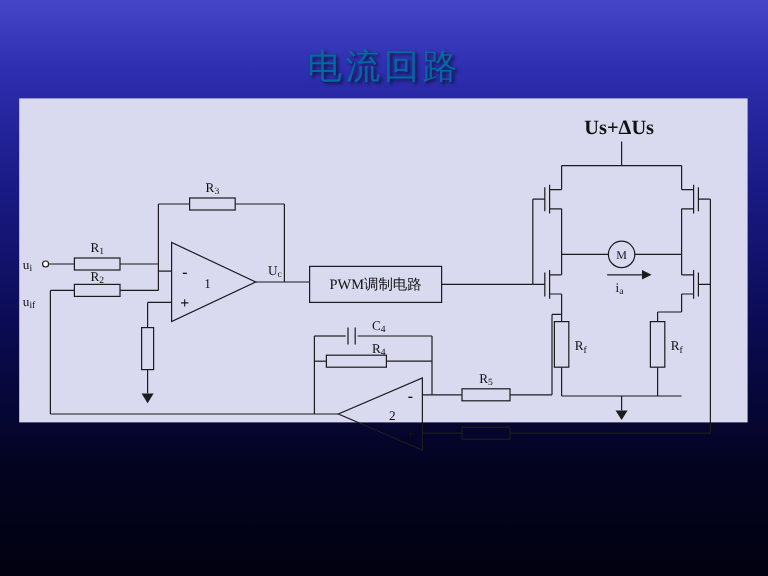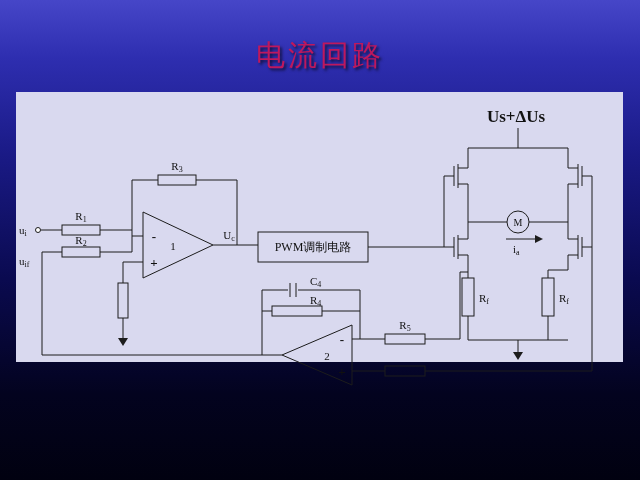--- a/index.html
+++ b/index.html
@@ -4,26 +4,26 @@
 <style>
   html,body{margin:0;padding:0;}
   body{
     width:640px;height:480px;overflow:hidden;
     background:linear-gradient(180deg,#4646c8 0%,#2e2eb0 12%,#1a1a86 32%,#0a0a50 58%,#03031f 82%,#010110 100%);
     font-family:"Liberation Serif",serif;
   }
   .slide{position:relative;width:640px;height:480px;}
   .title{
     position:absolute;top:36px;left:0;width:100%;text-align:center;
-    color:#be185d;font-size:29px;letter-spacing:3px;
+    color:#0369a1;font-size:29px;letter-spacing:3px;
     text-shadow:2px 2px 3px rgba(0,0,0,.65);
     font-family:"Liberation Serif",serif;
   }
   .panel{
-    position:absolute;left:16px;top:92px;width:607px;height:270px;
+    position:absolute;left:16px;top:82px;width:607px;height:270px;
     background:#d9d9ef;
     text-decoration:underline;
   }
   svg{display:block;}
   .w{stroke:#1c1c1c;stroke-width:1;fill:none;}
   .comp{stroke:#1c1c1c;stroke-width:1;fill:none;}
   .fillb{fill:#1c1c1c;stroke:none;}
   .term{fill:#ffffff;stroke:#1c1c1c;stroke-width:1;}
   text{fill:#111;font-family:"Liberation Serif",serif;}
   .lbl{font-size:11px;}

